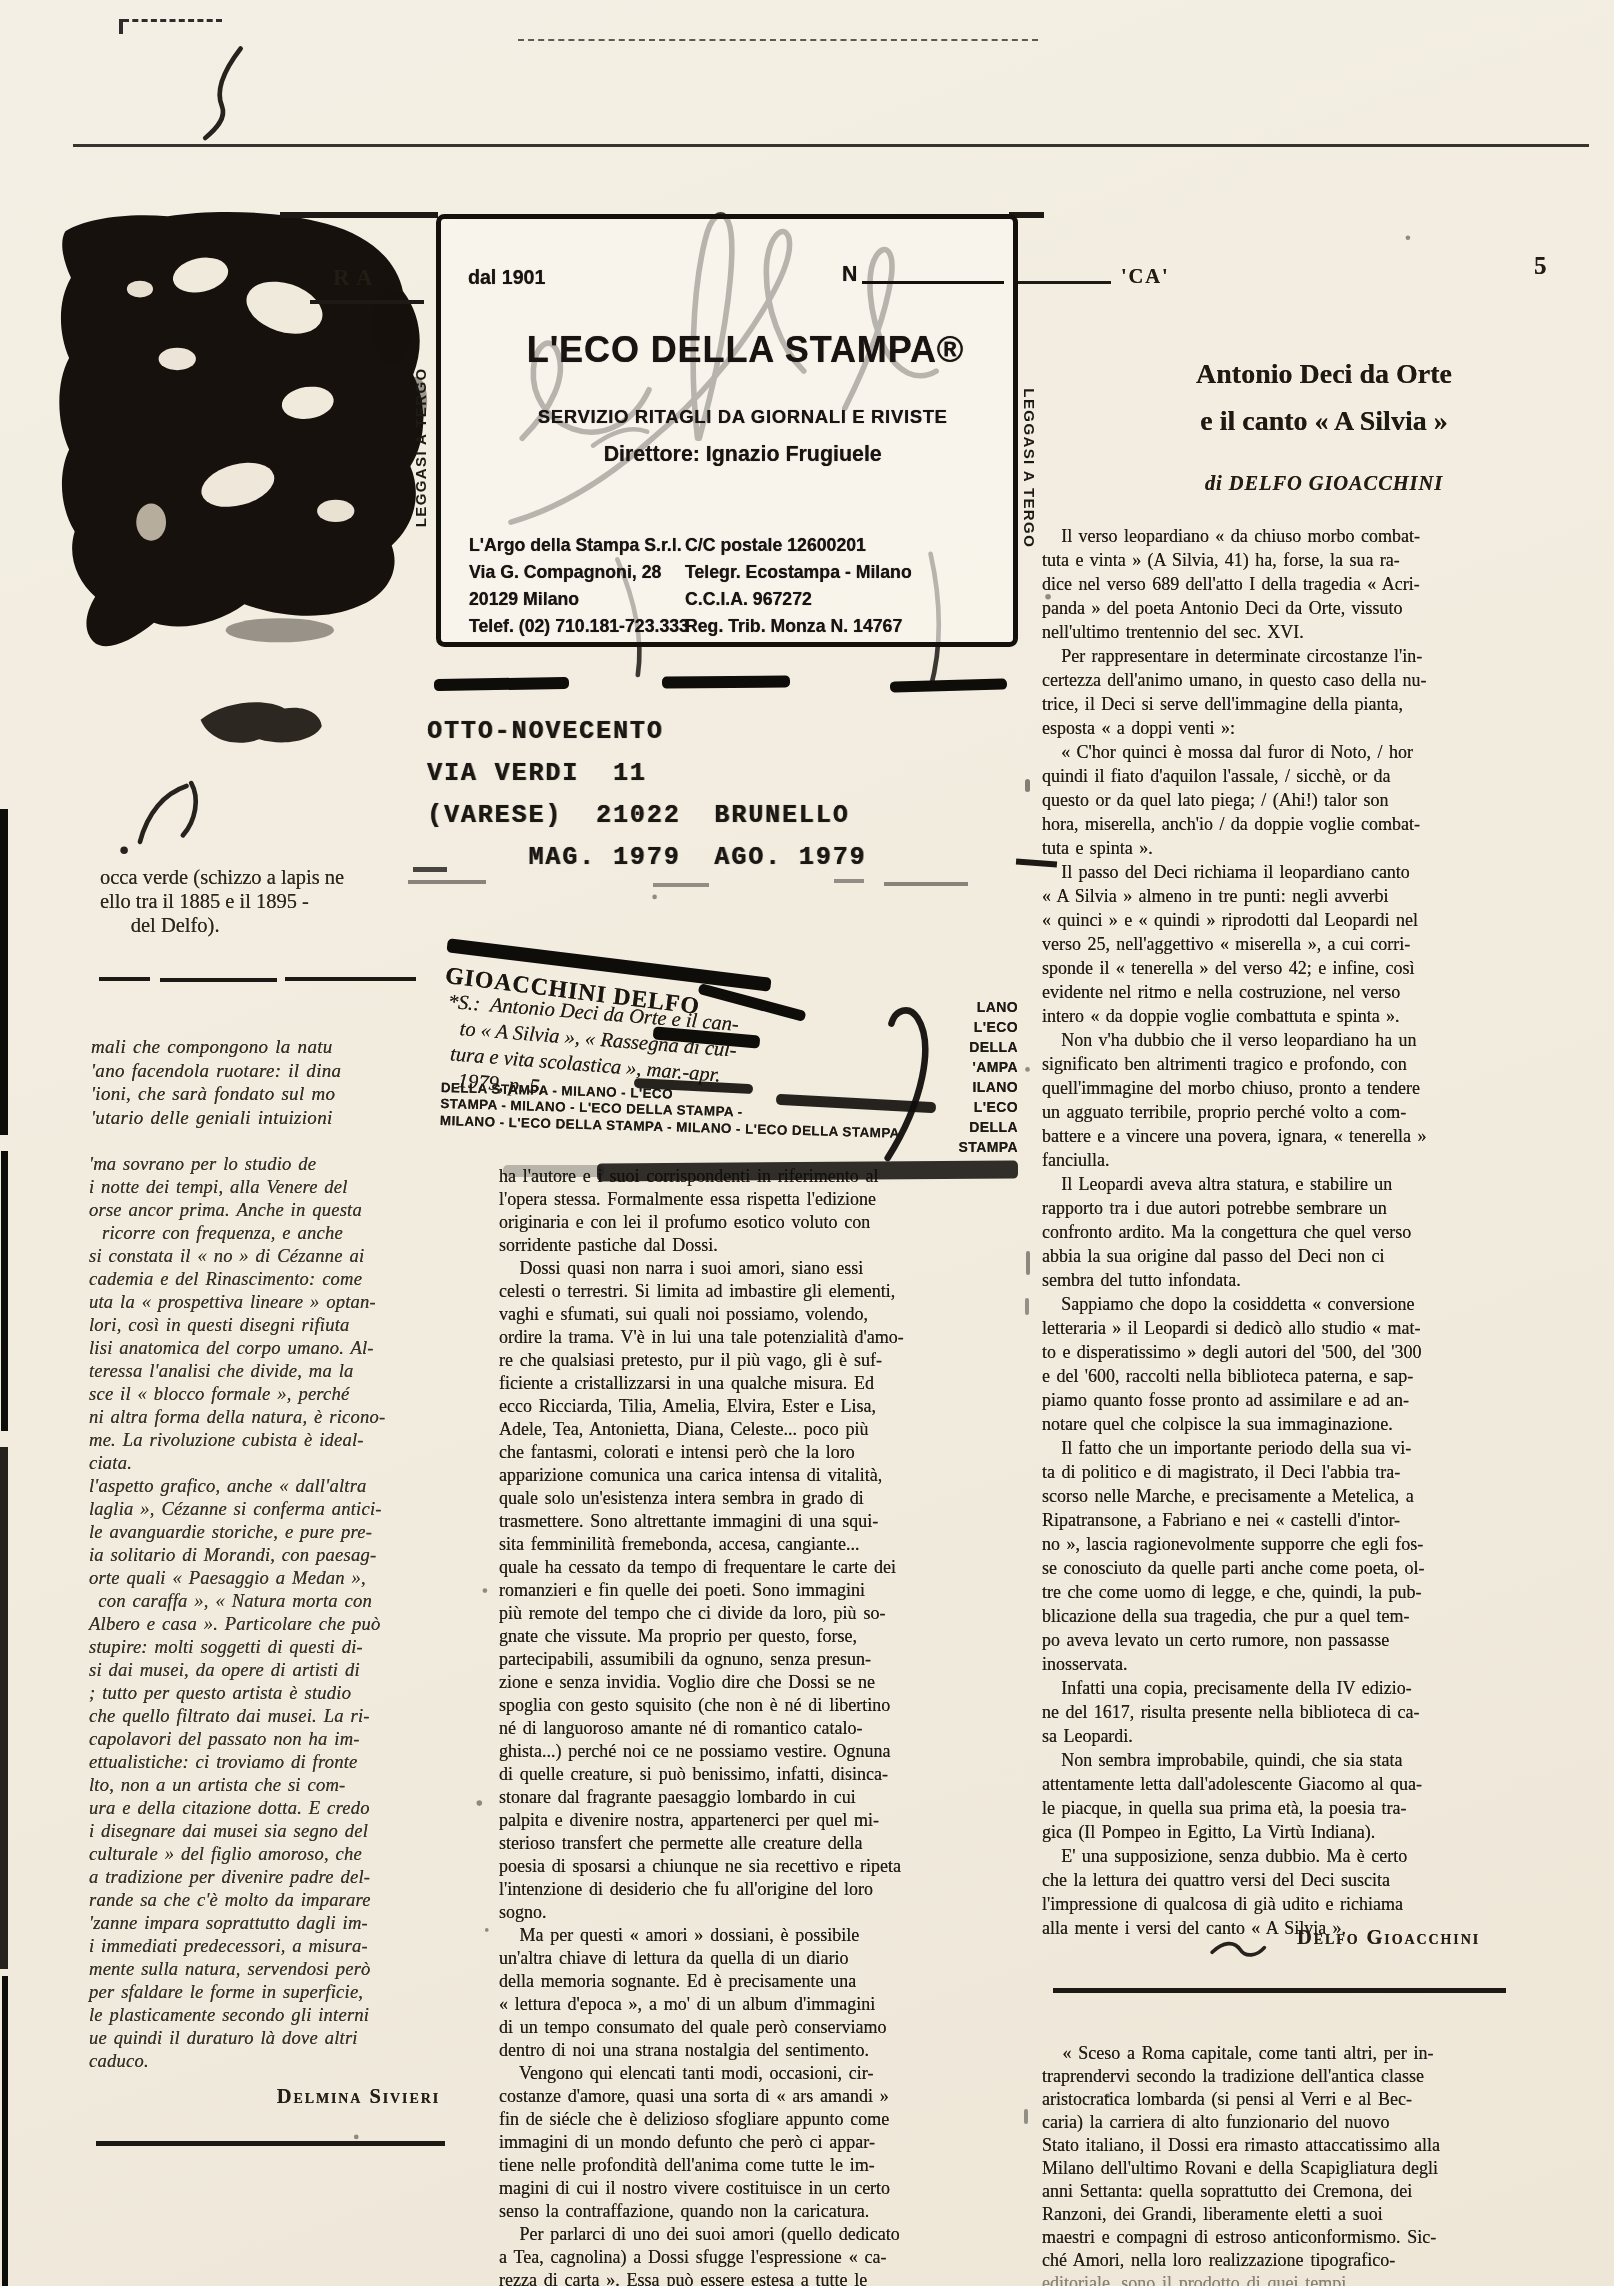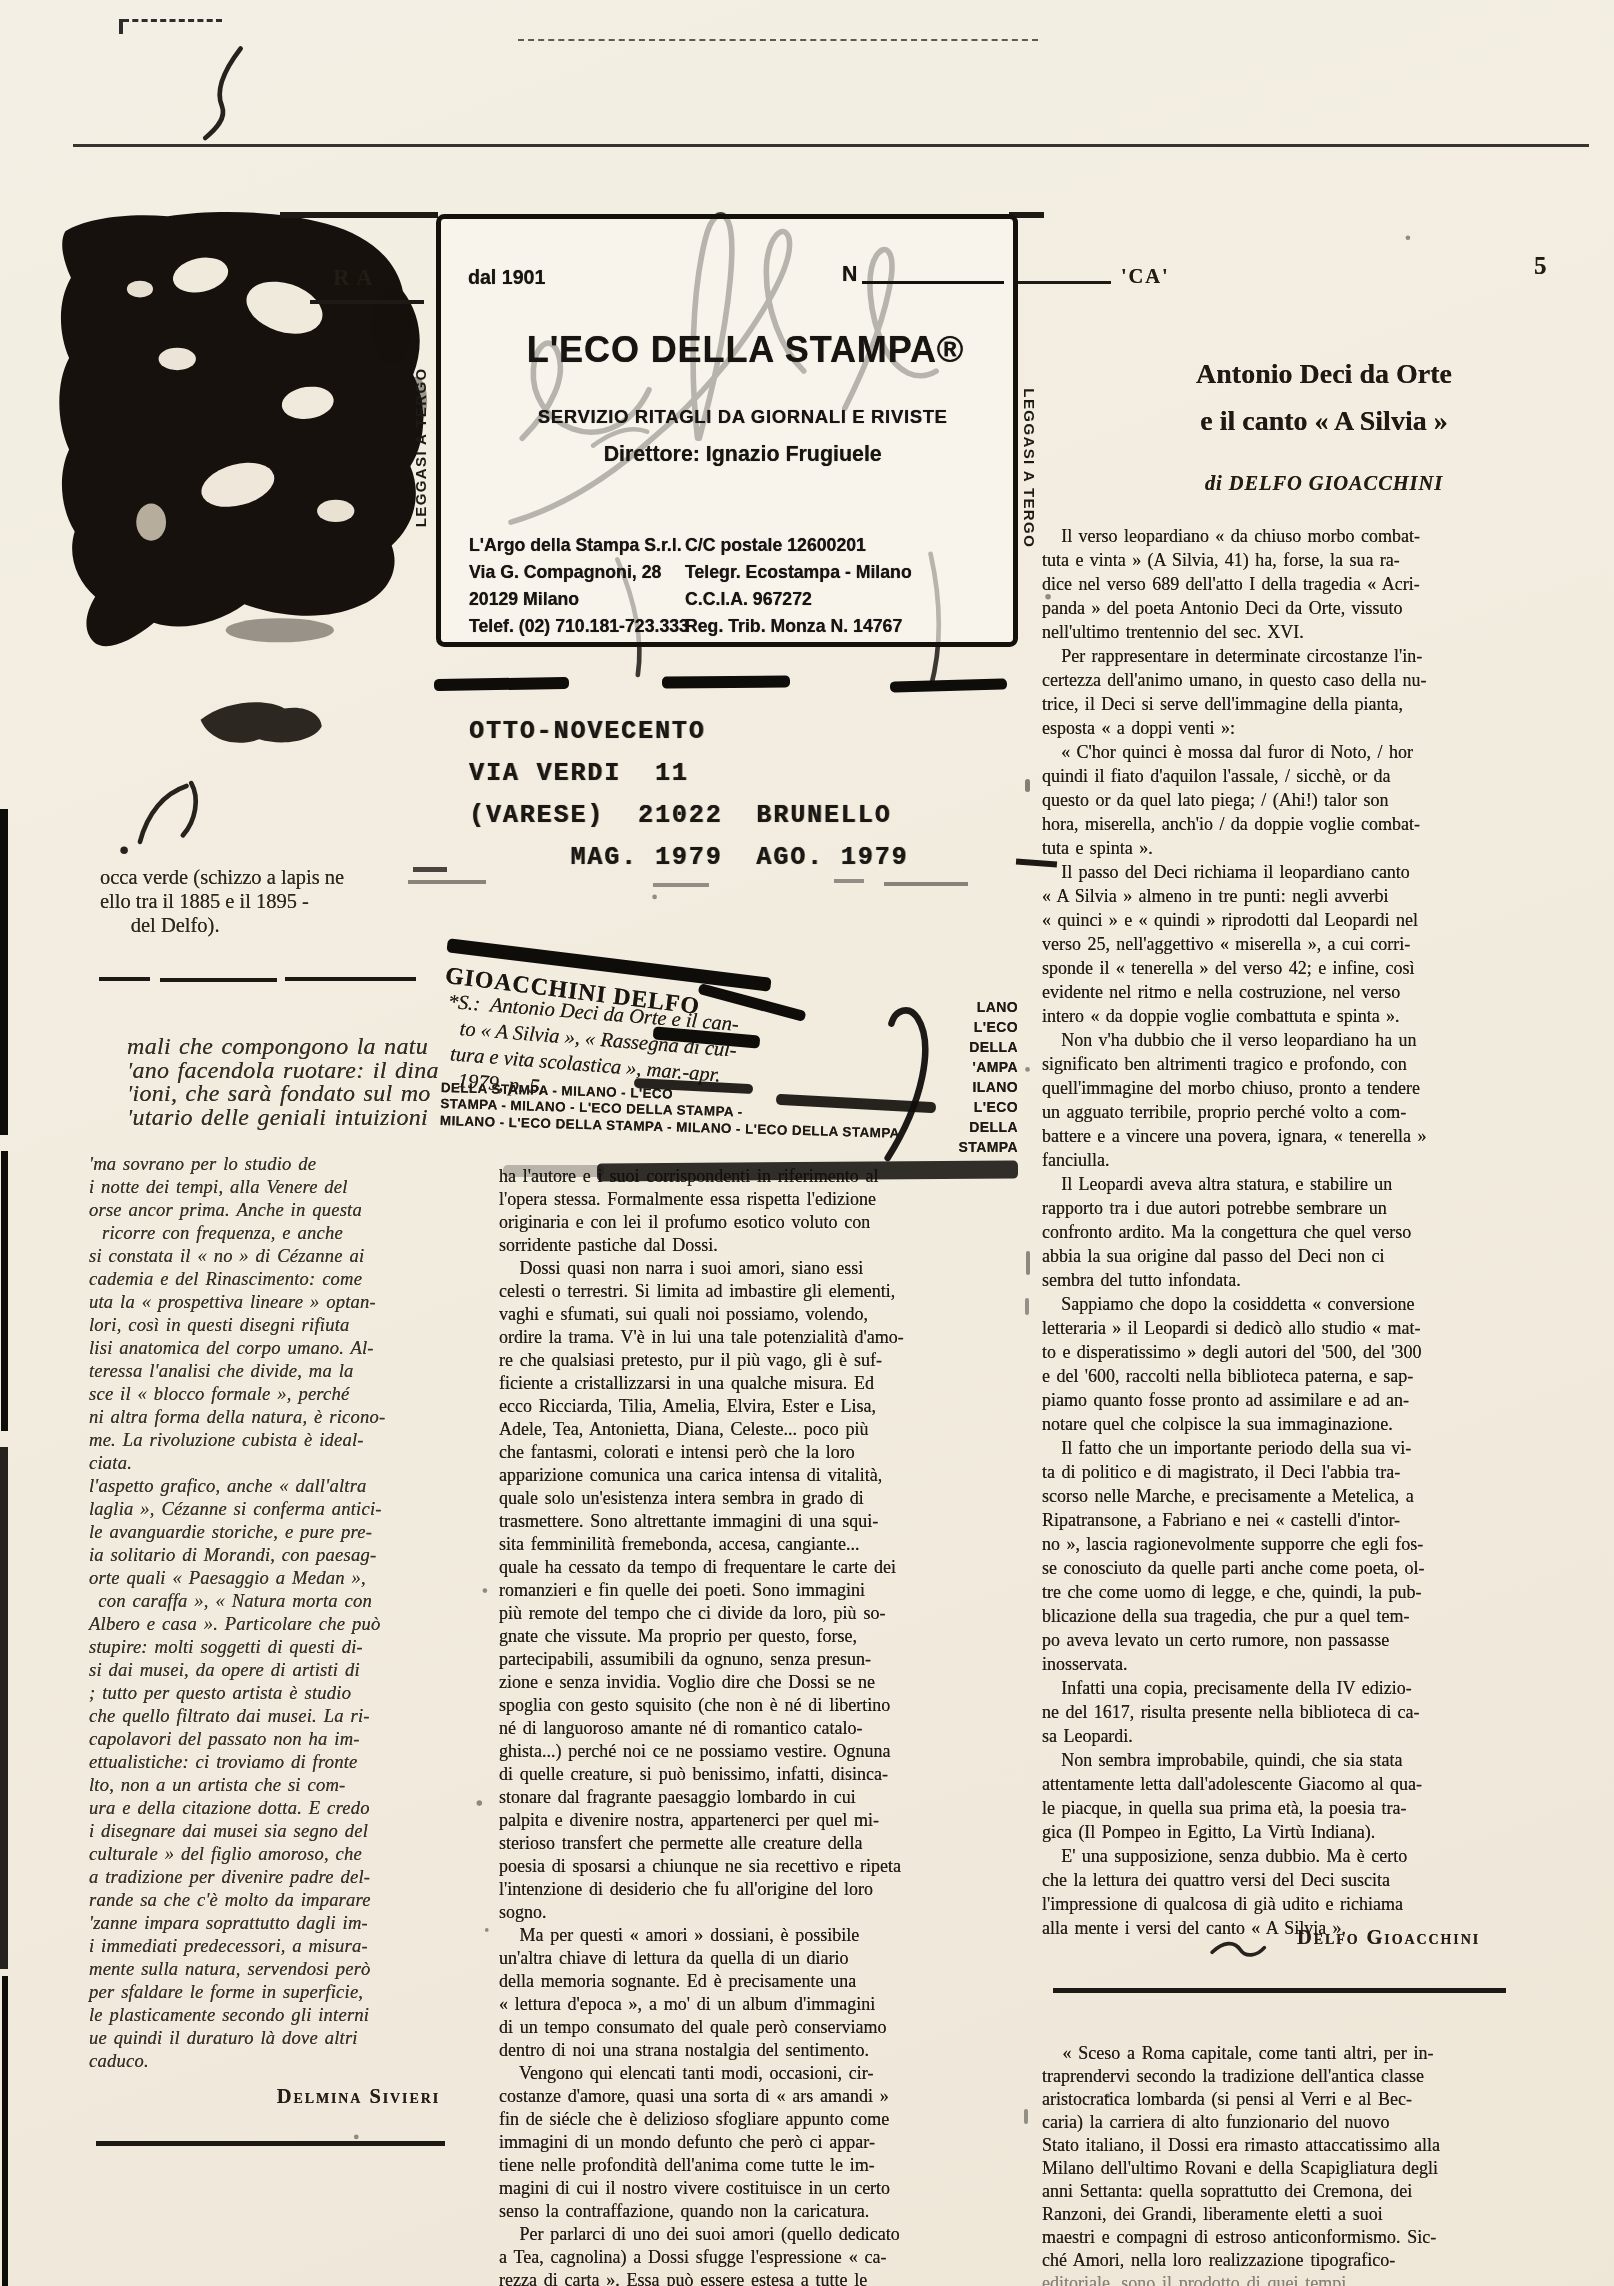--- a/index.html
+++ b/index.html
@@ -25,42 +25,42 @@
              font-weight:bold;font-size:21.4px;}
   .addr{position:absolute;top:313px;font-weight:bold;font-size:17.7px;line-height:27px;}
   .addr .tl{text-shadow:0 0 0.7px rgba(20,17,13,.85);}
   .vtext{position:absolute;width:164px;height:18.6px;text-align:center;
          font-family:"Liberation Sans",sans-serif;font-weight:bold;font-size:15px;
          letter-spacing:1.4px;color:#1d1a16;}
 
   
   .otto{position:absolute;left:427px;top:711px;font-family:"Liberation Mono","DejaVu Sans Mono",monospace;
         font-weight:bold;font-size:25px;color:#1b1814;}
-  .otto .tl{line-height:42px;letter-spacing:1.9px;text-shadow:0.9px 0 0 rgba(27,24,20,.45),0 0 0.9px rgba(27,24,20,.6);margin-left:42px;}
+  .otto .tl{line-height:42px;letter-spacing:1.9px;text-shadow:0.9px 0 0 rgba(27,24,20,.45),0 0 0.9px rgba(27,24,20,.6);}
 
   
   .cite-author{position:absolute;left:447px;top:962px;transform:rotate(7deg);transform-origin:left top;
                font-weight:bold;font-size:24px;letter-spacing:0.9px;color:#1a1713;}
   .cite{position:absolute;left:449px;top:988px;transform:rotate(4.5deg);transform-origin:left top;
         font-style:italic;font-size:20.5px;color:#211c15;}
   .cite .tl{line-height:26px;}
   .cite .tl:nth-child(2){margin-left:14px;}
   .cite .tl:nth-child(3){margin-left:6.5px;}
   .cite .tl:nth-child(4){margin-left:16px;}
   .ticker{position:absolute;left:441px;top:1080px;transform:rotate(1.6deg);transform-origin:left top;
           font-family:"Liberation Sans",sans-serif;font-weight:bold;font-size:13.5px;color:#1d1a16;}
   .ticker .tl{line-height:16.3px;letter-spacing:0.4px;}
   .frag{position:absolute;left:951px;top:997px;width:67px;text-align:right;
         font-family:"Liberation Sans",sans-serif;font-weight:bold;font-size:14px;color:#1d1a16;}
   .frag .tl{line-height:20px;letter-spacing:0.4px;}
 
   
   .leftcap{position:absolute;left:100px;top:865px;font-size:20.5px;color:#2c261e;}
   .leftcap .tl{line-height:24px;}
-  .leftfrag{position:absolute;left:91px;top:1035px;font-style:italic;font-size:24px;color:#332c23;margin-left:36px;}
+  .leftfrag{position:absolute;left:91px;top:1035px;font-style:italic;font-size:19px;color:#332c23;}
   .leftfrag .tl{line-height:23.6px;letter-spacing:0.3px;word-spacing:1.9px;}
   .leftbody{position:absolute;left:89px;top:1152px;font-style:italic;font-size:18.6px;color:#373026;}
   .leftbody .tl{line-height:23px;letter-spacing:0.2px;word-spacing:1.9px;}
   .leftbody .tl:nth-child(4){margin-left:13px;}
   .leftbody .tl:nth-child(20){margin-left:9.3px;}
   .lsig{position:absolute;left:168px;top:2085px;width:272px;text-align:right;
         font-variant:small-caps;font-weight:bold;font-size:20.5px;letter-spacing:1.9px;color:#241e17;}
   .lfoot{position:absolute;left:103px;top:2185px;font-style:italic;font-size:21.4px;color:#2c261e;}
   .lfoot .tl{line-height:26.6px;}
   .lfoot .tl:first-child{font-style:normal;font-size:23px;letter-spacing:1.4px;}

